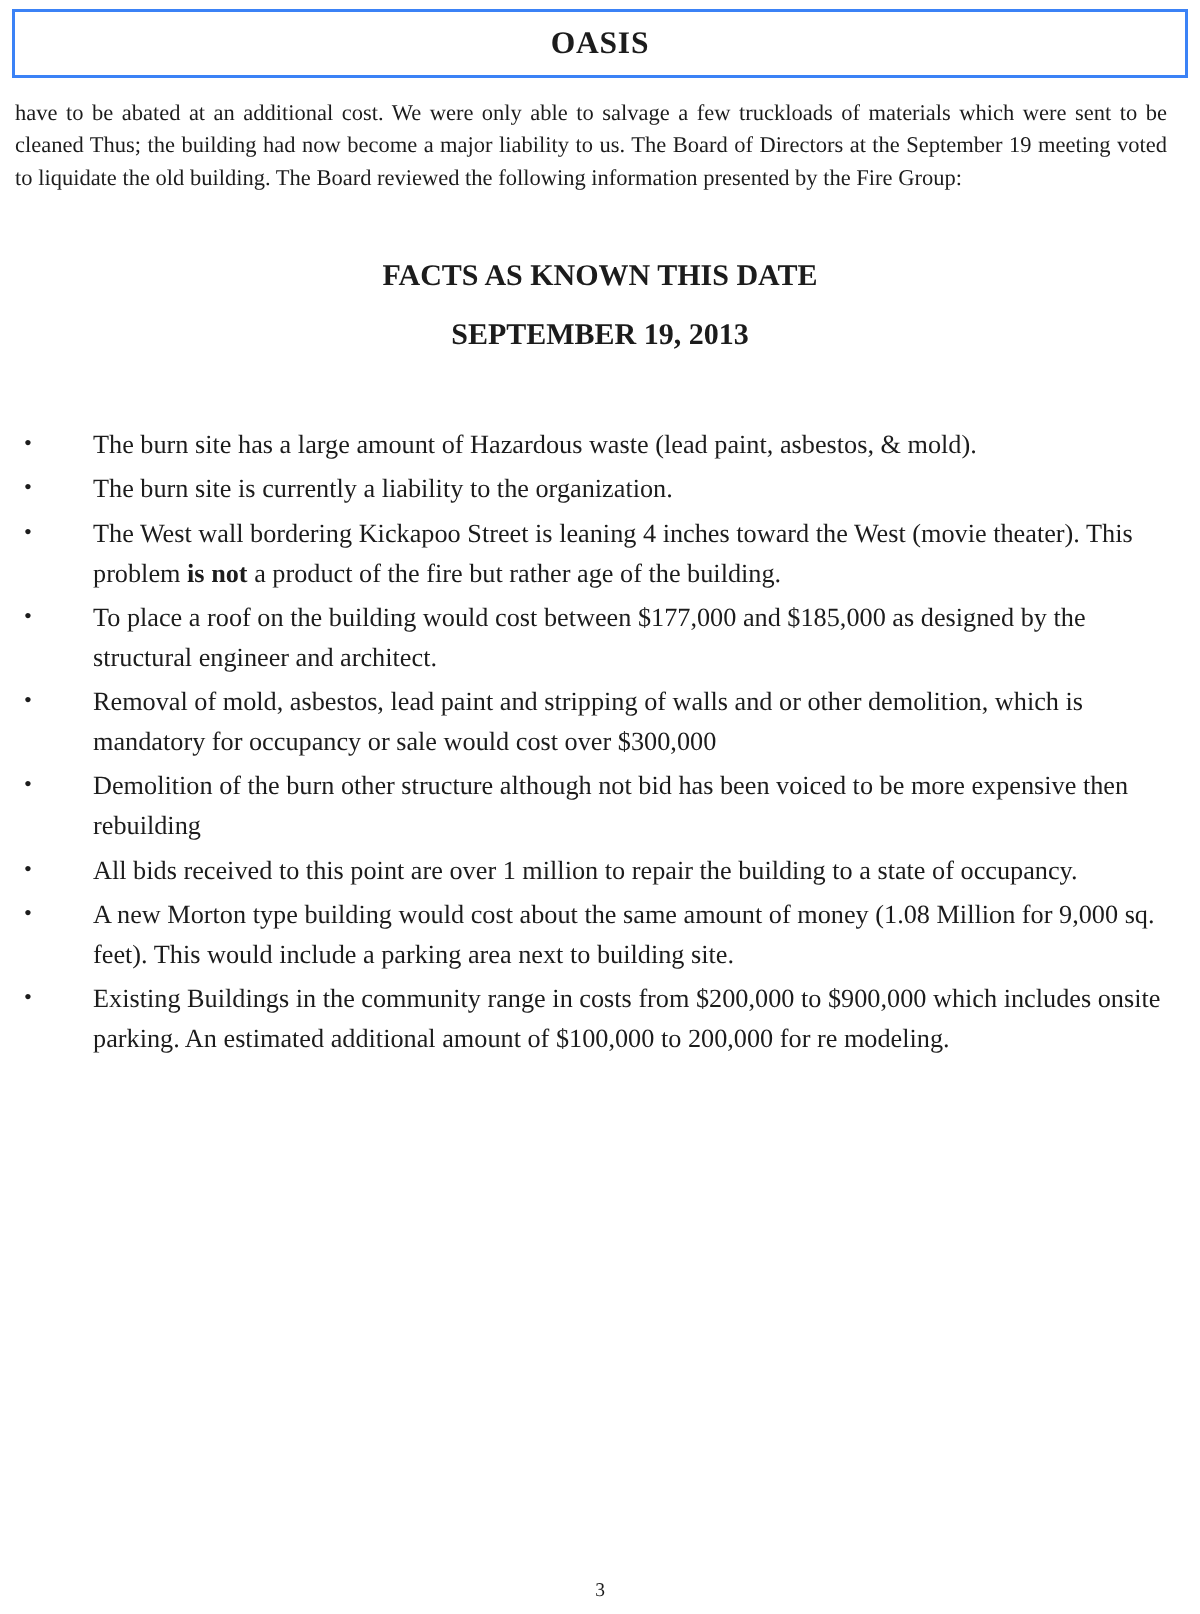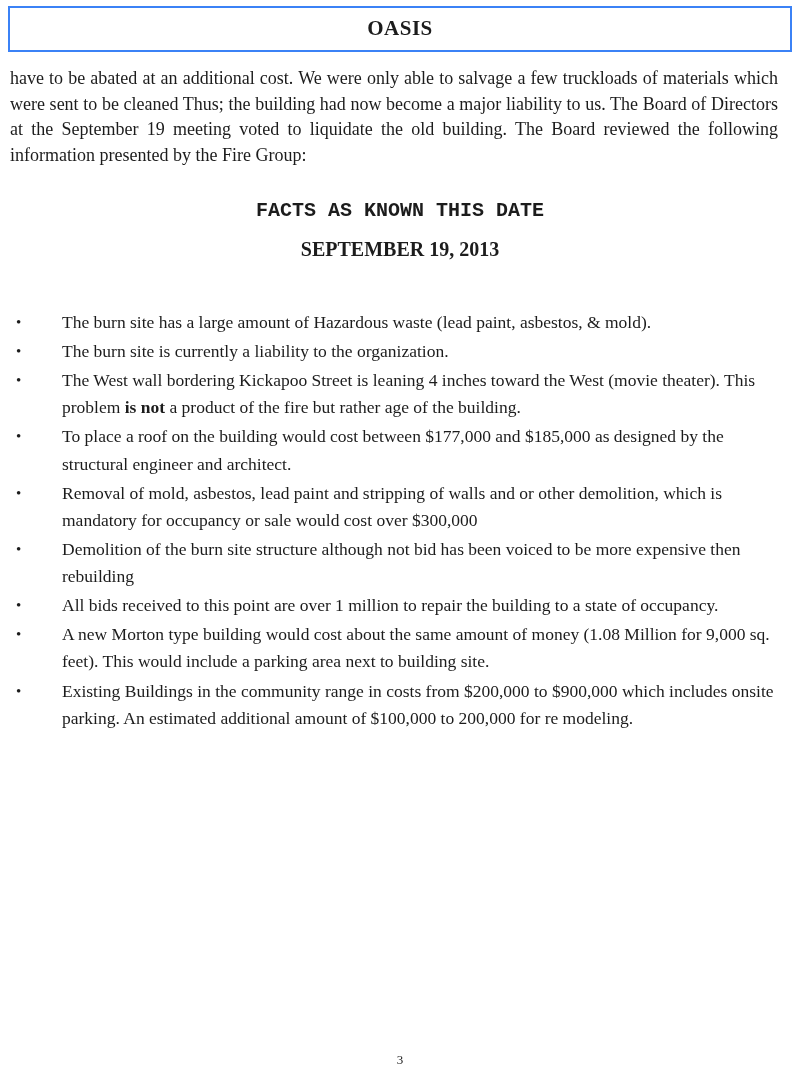--- a/index.html
+++ b/index.html
@@ -26,31 +26,31 @@
   .header-title {
     font-size: 21px;
     font-weight: bold;
     letter-spacing: 0.5px;
   }
   .body-area {
     padding: 0 10px;
   }
   .intro {
     margin: 14px 12px 0 0;
-    font-size: 18px;
+    font-size: 15px;
     line-height: 1.43;
     text-align: justify;
   }
   .center-heading {
     text-align: center;
     font-weight: bold;
     font-size: 20px;
     margin: 0;
   }
-  .heading-1 { margin-top: 30px; font-family: Liberation Mono, monospace; }
+  .heading-1 { margin-top: 43px; }
   .heading-2 { margin-top: 16px; }
   .bullet-list {
     list-style: none;
     margin: 48px 0 0 0;
     padding: 0;
     font-size: 17.5px;
     line-height: 1.55;
   }
   .bullet-item {
     display: flex;
@@ -118,21 +118,21 @@
         <span class="bullet-text">To place a roof on the building would cost between $177,000 and $185,000 as designed by the structural engineer and architect.</span>
       </li>
 
       <li class="bullet-item">
         <span class="bullet-marker">•</span>
         <span class="bullet-text">Removal of mold, asbestos, lead paint and stripping of walls and or other demolition, which is mandatory for occupancy or sale would cost over $300,000</span>
       </li>
 
       <li class="bullet-item">
         <span class="bullet-marker">•</span>
-        <span class="bullet-text">Demolition of the burn site structure although not bid has been voiced to be more expensive then rebuilding</span>
+        <span class="bullet-text">Demolition of the burn other structure although not bid has been voiced to be more expensive then rebuilding</span>
       </li>
 
       <li class="bullet-item">
         <span class="bullet-marker">•</span>
         <span class="bullet-text">All bids received to this point are over 1 million to repair the building to a state of occupancy.</span>
       </li>
 
       <li class="bullet-item">
         <span class="bullet-marker">•</span>
         <span class="bullet-text">A new Morton type building would cost about the same amount of money (1.08 Million for 9,000 sq. feet). This would include a parking area next to building site.</span>

